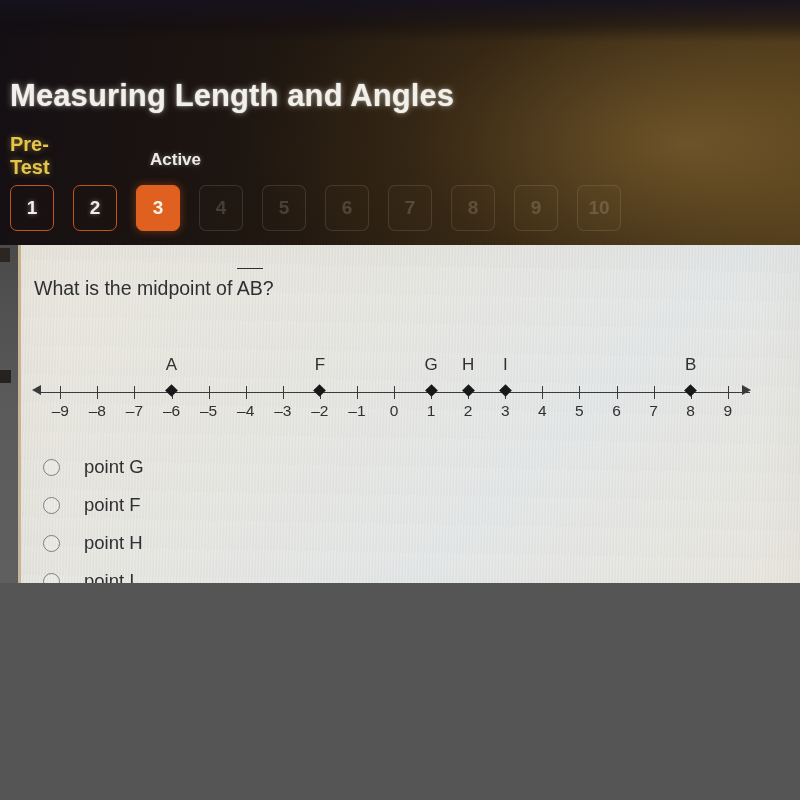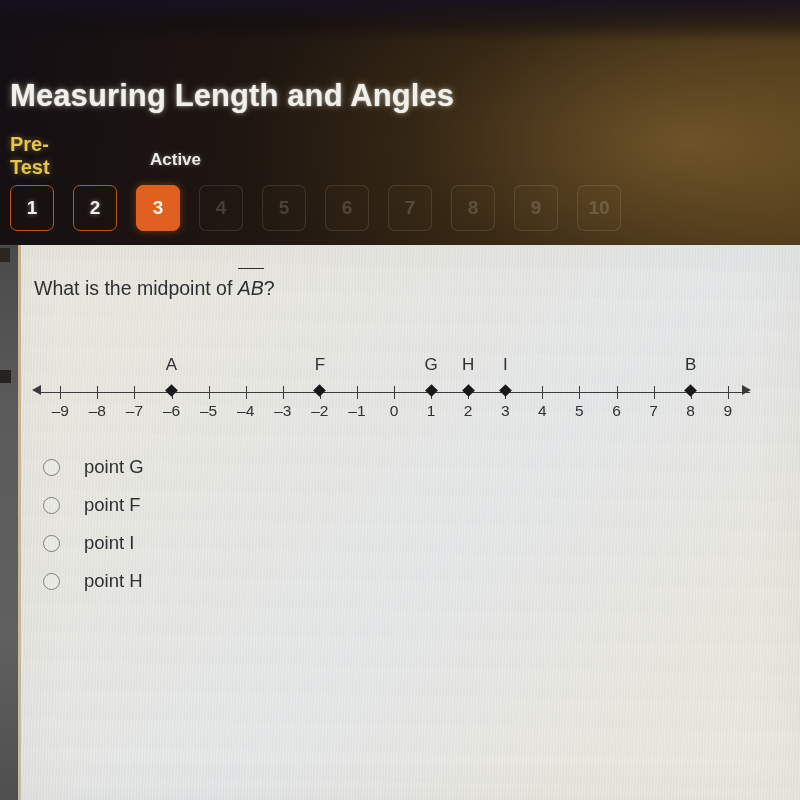--- a/index.html
+++ b/index.html
@@ -1,21 +1,21 @@
 <!DOCTYPE html>
 <html><head>
 <meta charset="utf-8">
 <style>
   * { margin:0; padding:0; box-sizing:border-box; }
   html,body { width:800px; height:800px; overflow:hidden; }
   body {
     font-family:"Liberation Sans", sans-serif;
     background:#555;
   }
-  #screen { position:relative; width:800px; height:800px; overflow:hidden; }
+  #screen { position:relative; width:800px; height:583px; overflow:hidden; }
 
   
   .header {
     position:absolute; left:0; top:0; width:800px; height:246px;
     background:
       radial-gradient(ellipse 620px 300px at 86% 58%, rgba(150,115,55,0.55) 0%, rgba(90,66,28,0.25) 45%, rgba(0,0,0,0) 72%),
       linear-gradient(100deg, #140f14 0%, #1d1510 30%, #2b1f12 60%, #3d2d16 85%, #4a3719 100%);
     overflow:hidden;
   }
   .header .topfade {
@@ -83,21 +83,21 @@
     background:linear-gradient(180deg, rgba(196,168,128,0.85), rgba(180,158,126,0.6));
   }
   .nubA { position:absolute; left:0; top:248px; width:10px; height:14px; background:#2c2622; }
   .nubB { position:absolute; left:0; top:370px; width:11px; height:13px; background:#26221f; }
 
   
   .question {
     position:absolute; left:16px; top:32px;
     font-size:19.5px; color:#2f3033; white-space:nowrap;
   }
-  .question .ovl { border-top:1.6px solid #2f3033; padding-top:8px;font-style:italic; }
+  .question .ovl { border-top:1.6px solid #2f3033; padding-top:8px; }
 
   
   .numline { position:absolute; left:0; top:110px; width:782px; height:70px; }
   .axis {
     position:absolute; left:20px; top:37px; width:712px; height:0;
     border-top:1.7px solid #3a3a3c;
   }
   .arrowL, .arrowR { position:absolute; top:30px; width:0; height:0; }
   .arrowL { left:14px; border-top:5.5px solid transparent; border-bottom:5.5px solid transparent; border-right:9px solid #3a3a3c; }
   .arrowR { left:724px; border-top:5.5px solid transparent; border-bottom:5.5px solid transparent; border-left:9px solid #3a3a3c; }
@@ -244,24 +244,24 @@
         <div class="choice">
           <div class="radio"></div>
           <div class="choice-label">point G</div>
         </div>
         <div class="choice">
           <div class="radio"></div>
           <div class="choice-label">point F</div>
         </div>
         <div class="choice">
           <div class="radio"></div>
+          <div class="choice-label">point H</div>
+        </div>
+        <div class="choice">
+          <div class="radio"></div>
           <div class="choice-label">point I</div>
-        </div>
-        <div class="choice">
-          <div class="radio"></div>
-          <div class="choice-label">point H</div>
         </div>
       </div>
 
   </div>
   <div class="sheet-edge"></div>
 
 </div>
 
 </body></html>

